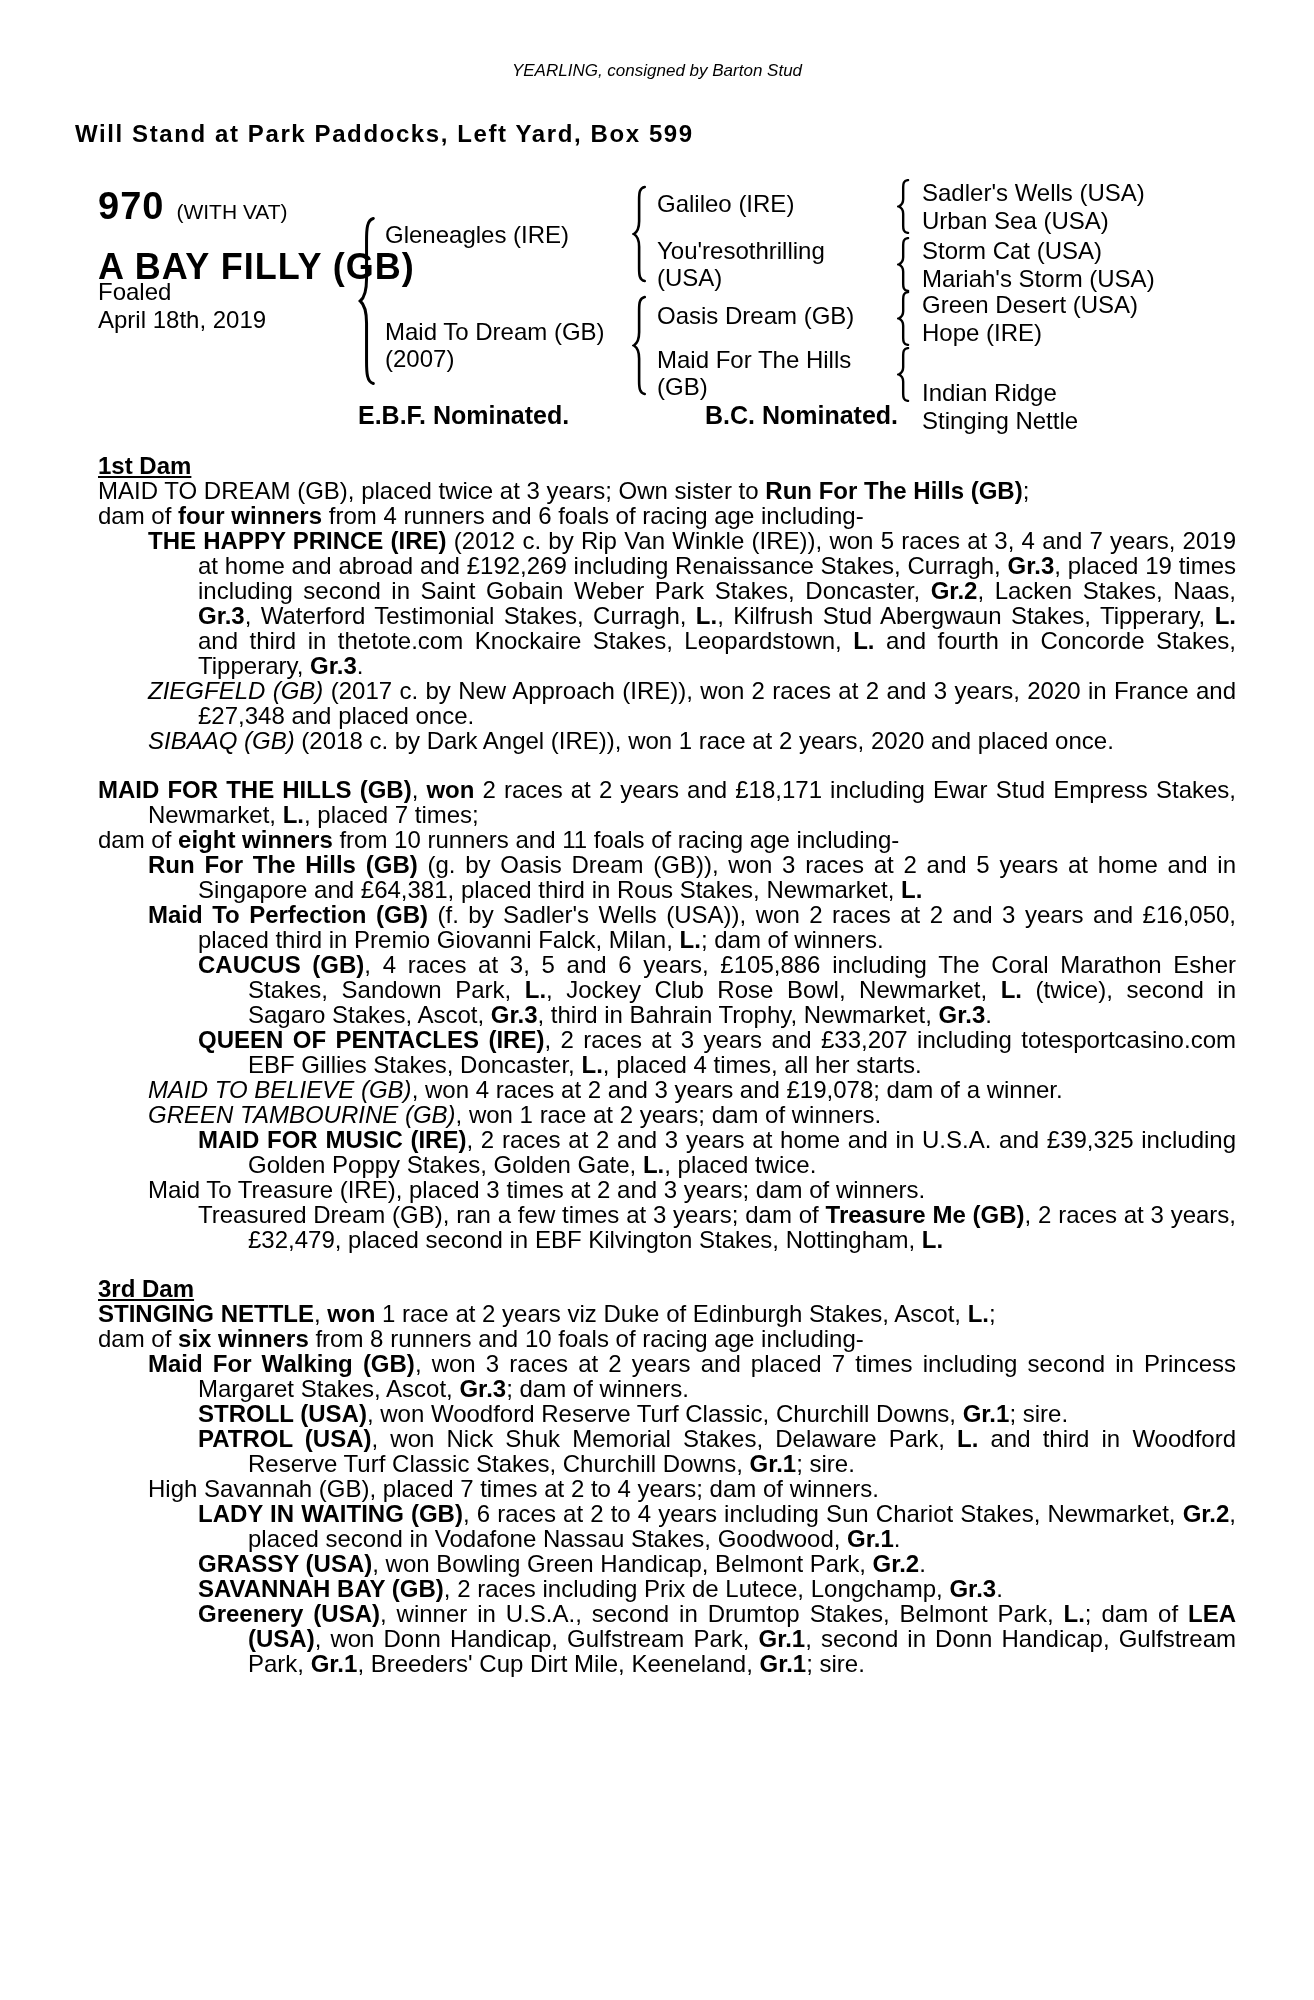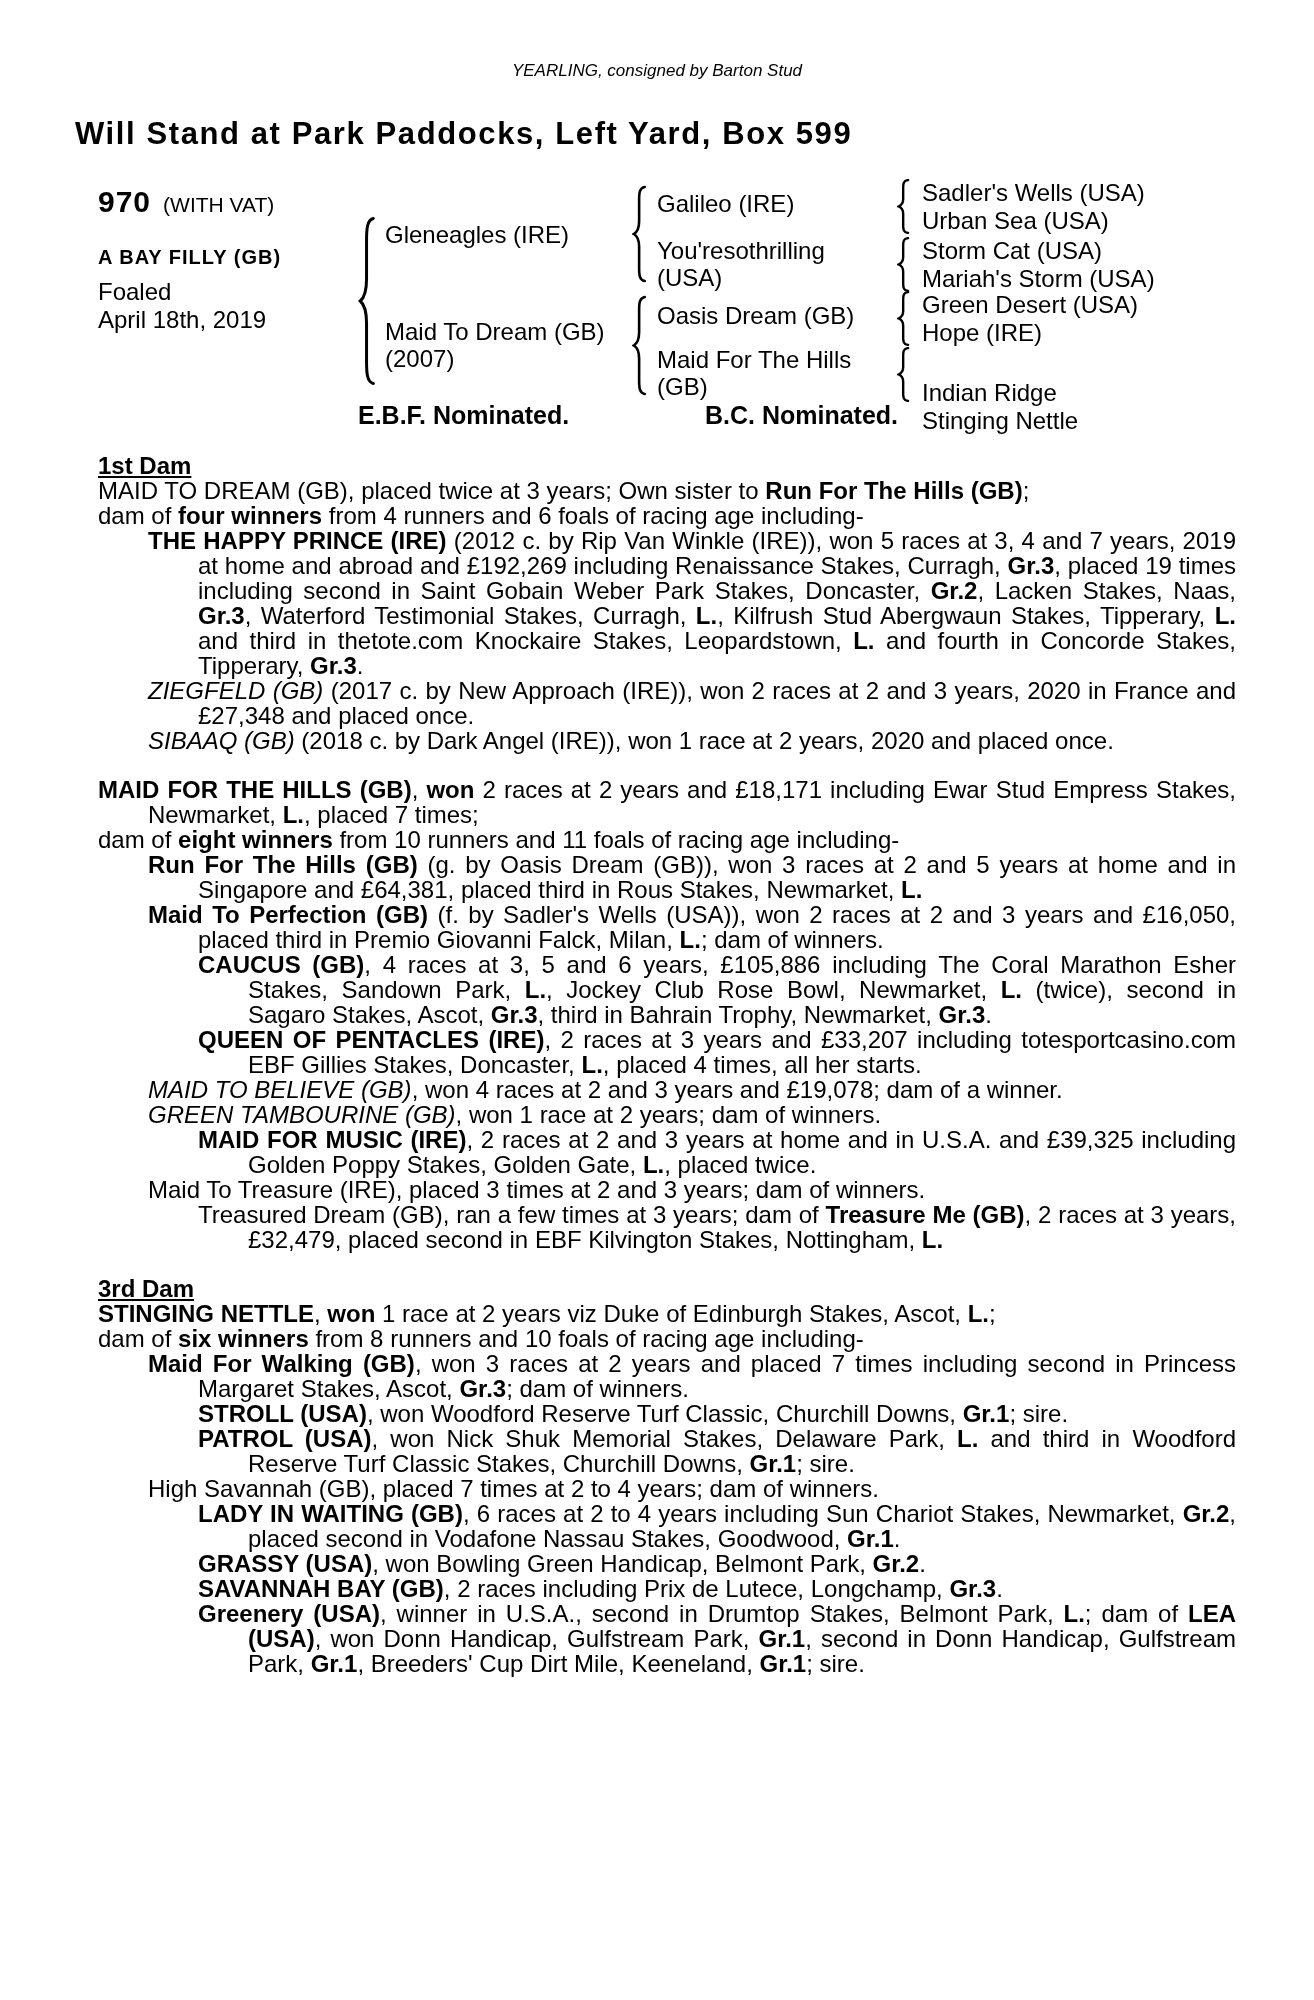--- a/index.html
+++ b/index.html
@@ -1,27 +1,27 @@
 <!DOCTYPE html>
 <html><head>
 <meta charset="utf-8">
 <style>
   html,body{margin:0;padding:0;}
   body{
     width:1314px;height:2000px;overflow:hidden;background:#ffffff;color:#000;
     font-family:"Liberation Sans","DejaVu Sans",sans-serif;font-size:24px;
   }
   .title{margin-top:56px;text-align:center;font-style:italic;font-size:17px;line-height:30px;}
-  .stand{margin:34px 0 0 75px;font-weight:bold;font-size:31px;line-height:28px;letter-spacing:1.6px;}
+  .stand{margin:34px 0 0 75px;font-weight:bold;font-size:24px;line-height:28px;letter-spacing:1.6px;}
   .pedigree{position:relative;margin-top:29px;height:222px;}
   .abs{position:absolute;}
   .lot-line{left:98px;top:8px;display:flex;align-items:baseline;gap:12px;white-space:nowrap;}
-  .lot-num{font-weight:bold;font-size:30px;letter-spacing:1px;}
+  .lot-num{font-weight:bold;font-size:38px;letter-spacing:1px;}
   .vat{font-size:21px;}
-  .horse-desc{left:98px;top:69px;font-weight:bold;font-size:20px;letter-spacing:1px;white-space:nowrap;}
+  .horse-desc{left:98px;top:69px;font-weight:bold;font-size:36px;letter-spacing:1px;white-space:nowrap;}
   .foaled{left:98px;top:101px;line-height:27px;}
   .foal-date{left:98px;top:129px;line-height:27px;white-space:nowrap;}
   .gen1-sire{left:385px;top:43px;line-height:30px;white-space:nowrap;}
   .gen1-dam{left:385px;top:141px;line-height:27px;width:240px;}
   .gen2{left:657px;width:230px;line-height:27px;}
   .g2-1{top:13px;}
   .g2-2{top:60px;}
   .g2-3{top:125px;}
   .g2-4{top:169px;}
   .gen3{left:922px;width:314px;line-height:28px;white-space:nowrap;}

